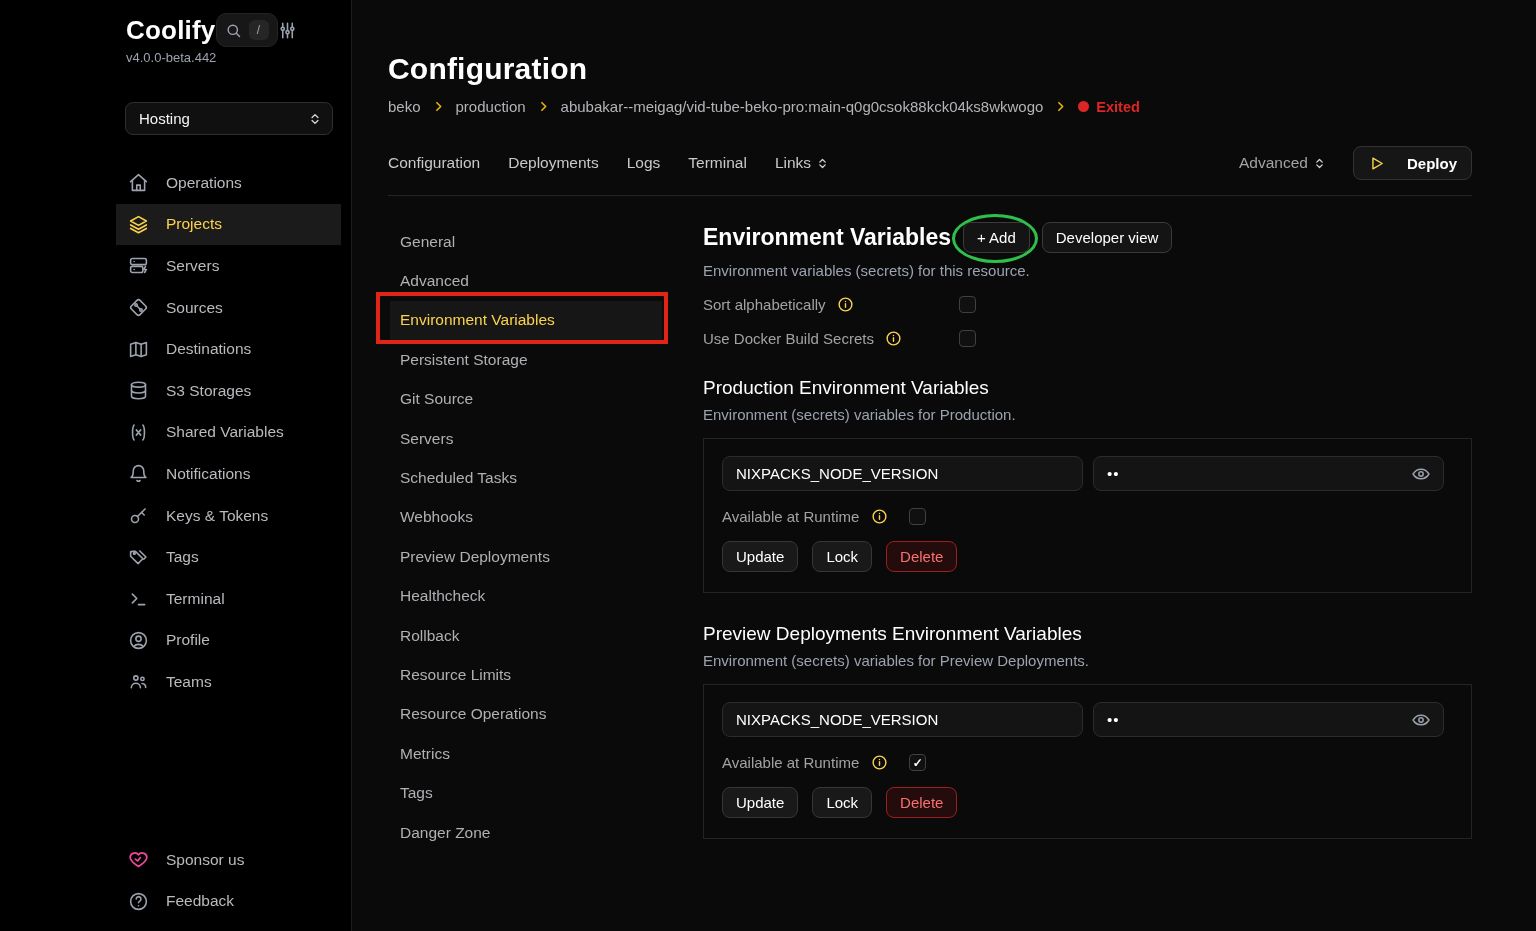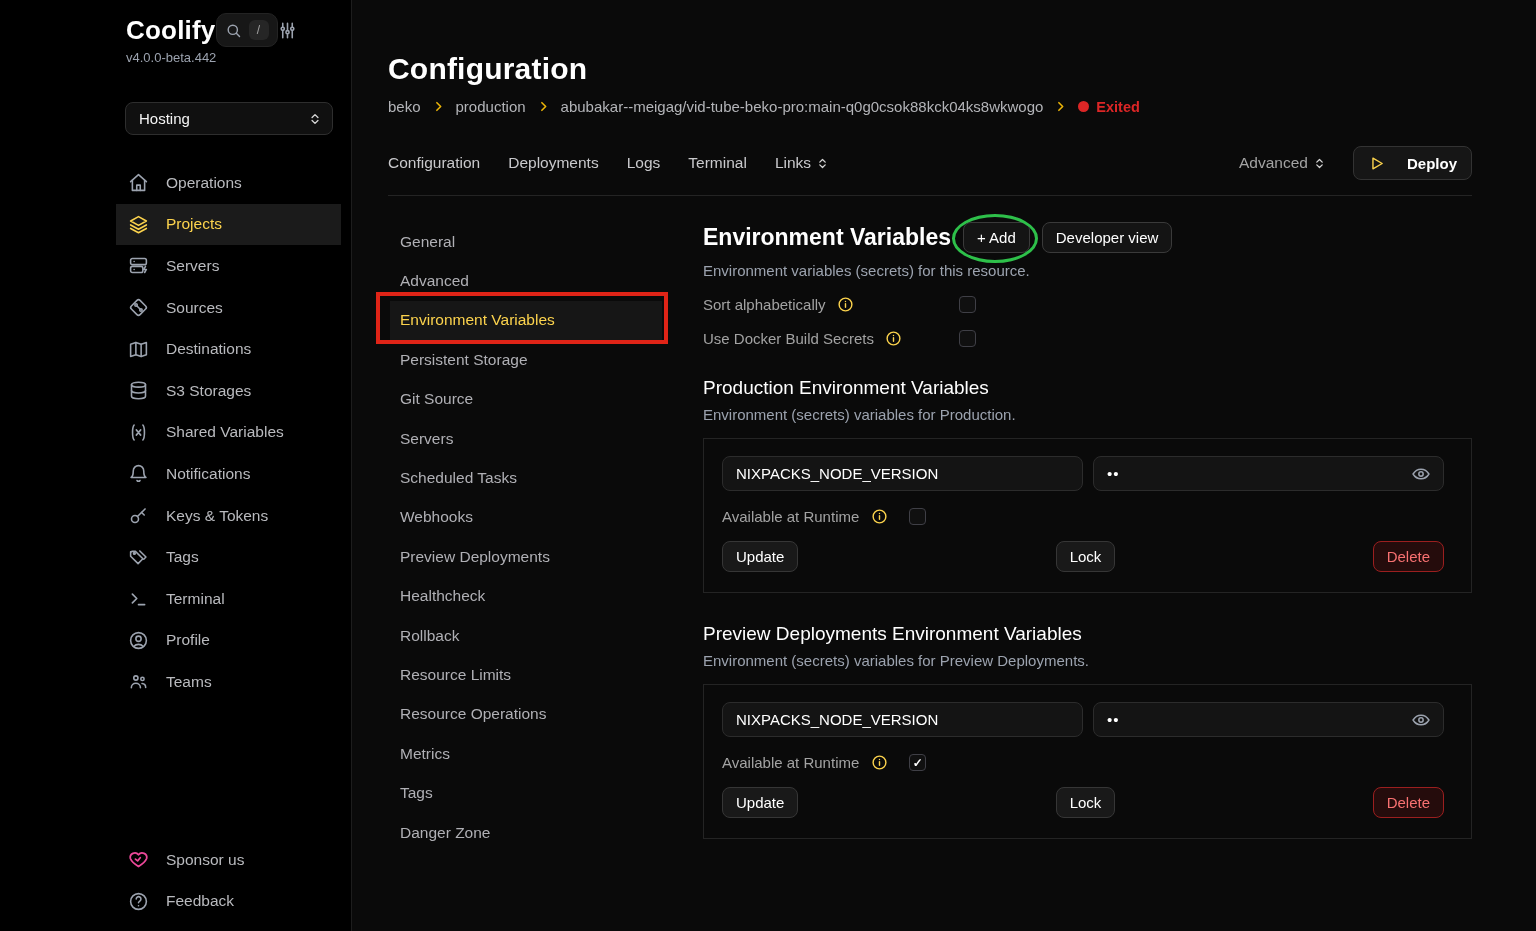--- a/index.html
+++ b/index.html
@@ -139,21 +139,21 @@
   .var-value-box {
     flex:1; height:35px; background:#141414; border:1px solid #2c2c2c; border-radius:8px;
     display:flex; align-items:center; padding:0 12px 0 13px;
   }
   .masked-value { color:#fff; letter-spacing:1px; font-size:15px; flex:1; }
   .eye-btn { background:none; border:none; color:#9ca3af; cursor:pointer; padding:0; }
 
   .runtime-row { display:flex; align-items:center; gap:12px; margin-top:17px; }
   .runtime-row .checkbox { margin-left:9px; }
 
-  .card-buttons { display:flex; justify-content:space-between; gap:14px; margin-top:16px; }
+  .card-buttons { display:flex; justify-content:flex-start; gap:14px; margin-top:16px; }
   .btn-sm { background:#191919; border:1px solid #363636; border-radius:8px; color:#fff; font-size:15px; padding:6px 13px; cursor:pointer; font-family:"Liberation Sans", sans-serif; }
   .btn-danger { background:#250c0c; border:1px solid #9b1f1f; color:#f87171; }
 </style>
 </head>
 <body>
 
 <aside class="sidebar">
   <div class="brand-row">
     <div class="brand">Coolify</div>
     <div class="search-btn">

